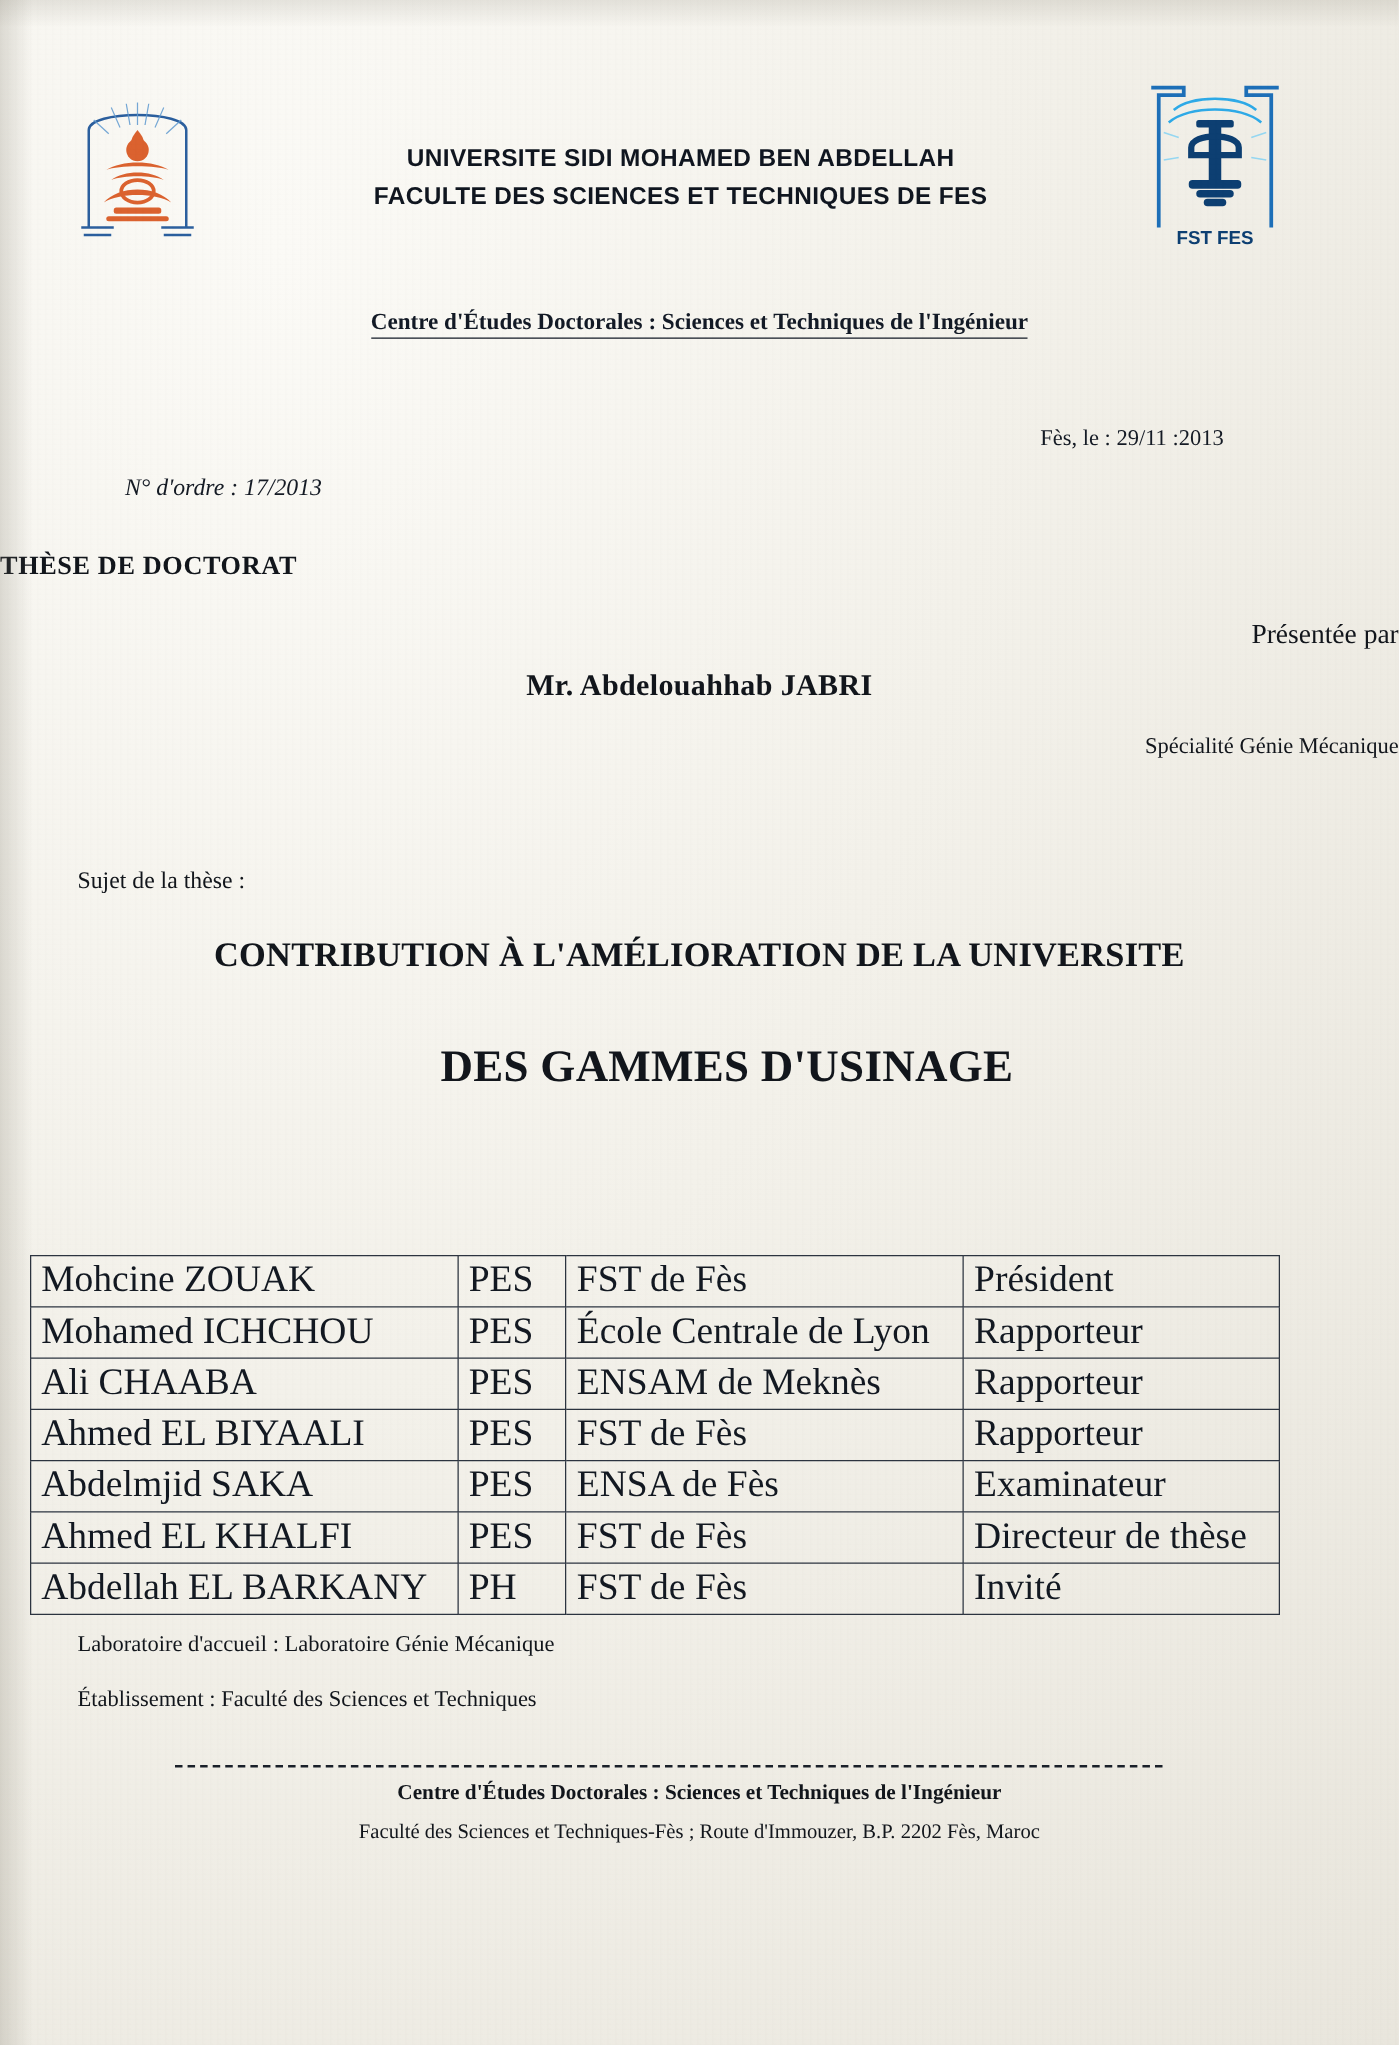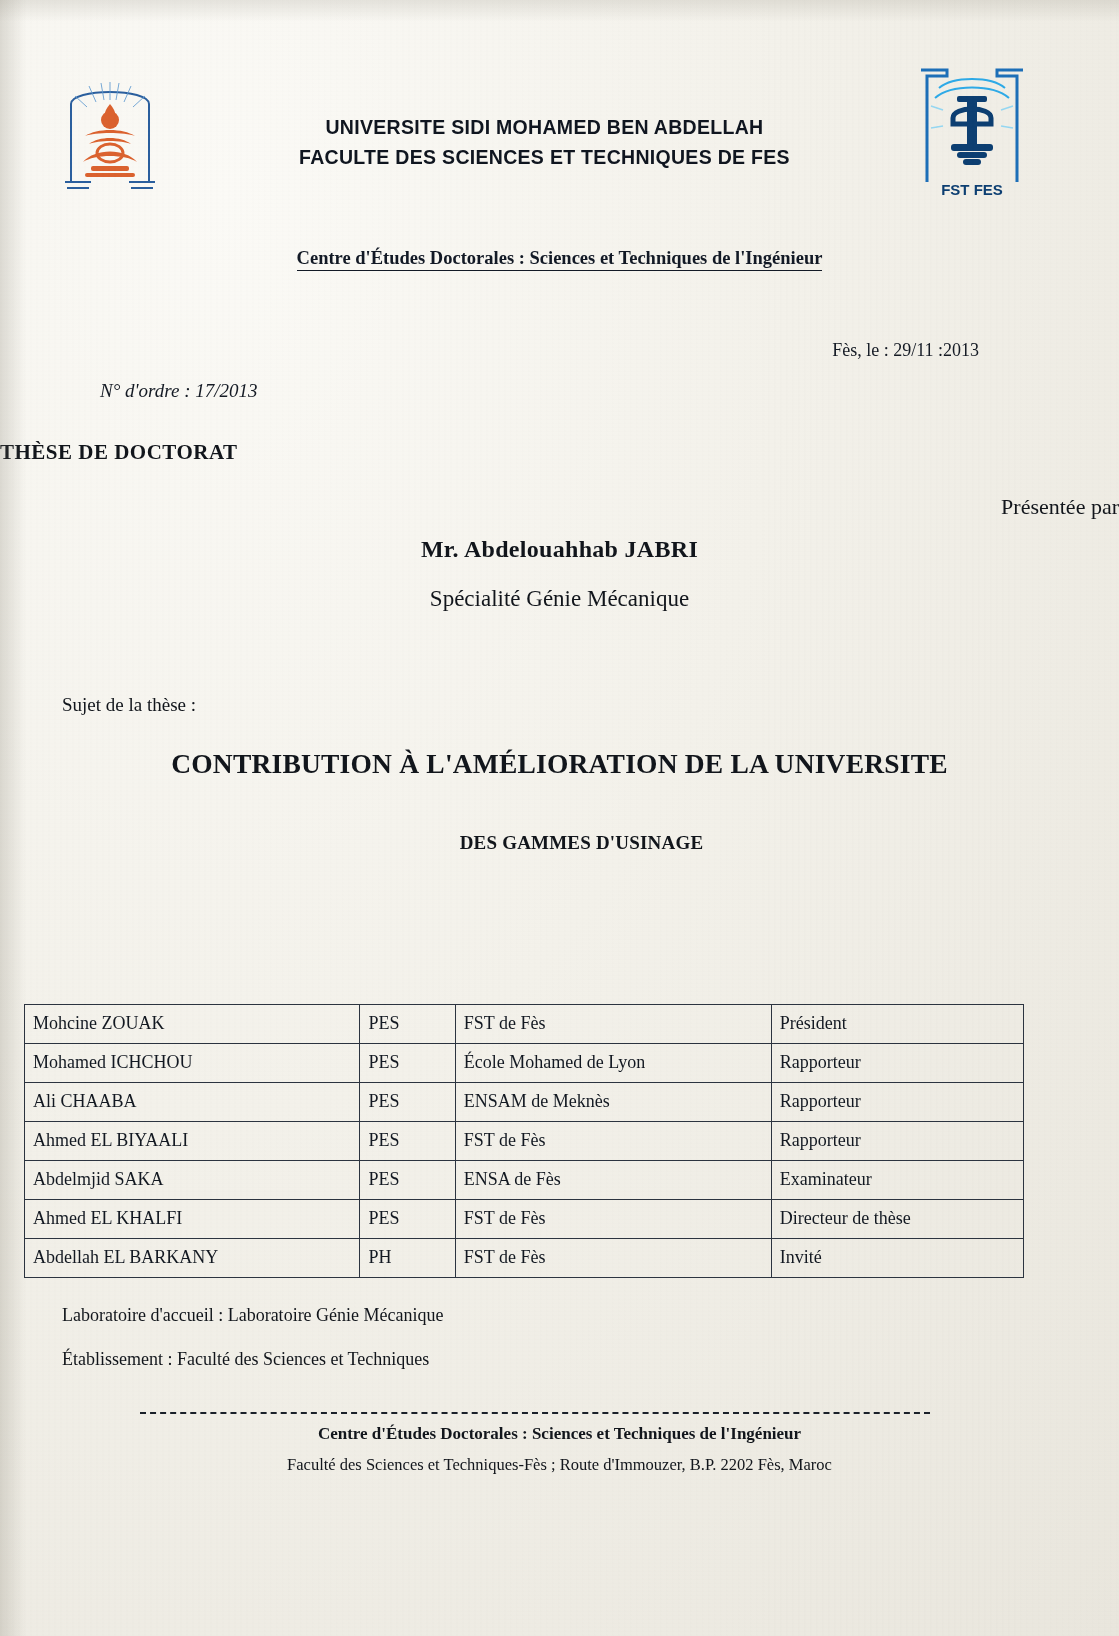--- a/index.html
+++ b/index.html
@@ -129,22 +129,22 @@
     left: 0; right: 0;
     text-align: center;
     font-weight: bold;
     font-size: 24px;
     letter-spacing: .3px;
   }
   .speciality {
     position: absolute;
     top: 586px;
     left: 0; right: 0;
-    text-align: center;
-    font-size: 23px;
+    text-align: right;
+    font-size: 18px;
   }
 
   
   .subject-label {
     position: absolute;
     top: 694px;
     left: 62px;
     font-size: 19px;
   }
   .subject-line1 {
@@ -155,40 +155,40 @@
     font-weight: bold;
     font-size: 27.5px;
     letter-spacing: .2px;
   }
   .subject-line2 {
     position: absolute;
     top: 832px;
     left: 0; right: 0;
     text-align: center;
     font-weight: bold;
-    font-size: 19px;
+    font-size: 36px;
     letter-spacing: .2px;
     padding-left: 44px;
   }
 
   
   .jury-caption {
     position: absolute;
     top: 940px;
     left: 26px;
     font-weight: bold;
     font-size: 15.5px;
   }
   table.jury {
     position: absolute;
     top: 1004px;
     left: 24px;
     width: 1000px;
     border-collapse: collapse;
-    font-size: 18px;
+    font-size: 30px;
   }
   table.jury td {
     border: 1.6px solid #2c3440;
     padding: 2px 8px 4px 8px;
     height: 32px;
     white-space: nowrap;
     color: #131922;
   }
   td.c-name  { width: 340px; }
   td.c-grade { width: 86px; }
@@ -335,21 +335,21 @@
     <tbody>
       <tr>
         <td class="c-name">Mohcine ZOUAK</td>
         <td class="c-grade">PES</td>
         <td class="c-inst">FST de Fès</td>
         <td class="c-role">Président</td>
       </tr>
       <tr>
         <td class="c-name">Mohamed ICHCHOU</td>
         <td class="c-grade">PES</td>
-        <td class="c-inst">École Mohamed de Lyon</td>
+        <td class="c-inst">École Centrale de Lyon</td>
         <td class="c-role">Rapporteur</td>
       </tr>
       <tr>
         <td class="c-name">Ali CHAABA</td>
         <td class="c-grade">PES</td>
         <td class="c-inst">ENSAM  de Meknès</td>
         <td class="c-role">Rapporteur</td>
       </tr>
       <tr>
         <td class="c-name">Ahmed EL BIYAALI</td>

